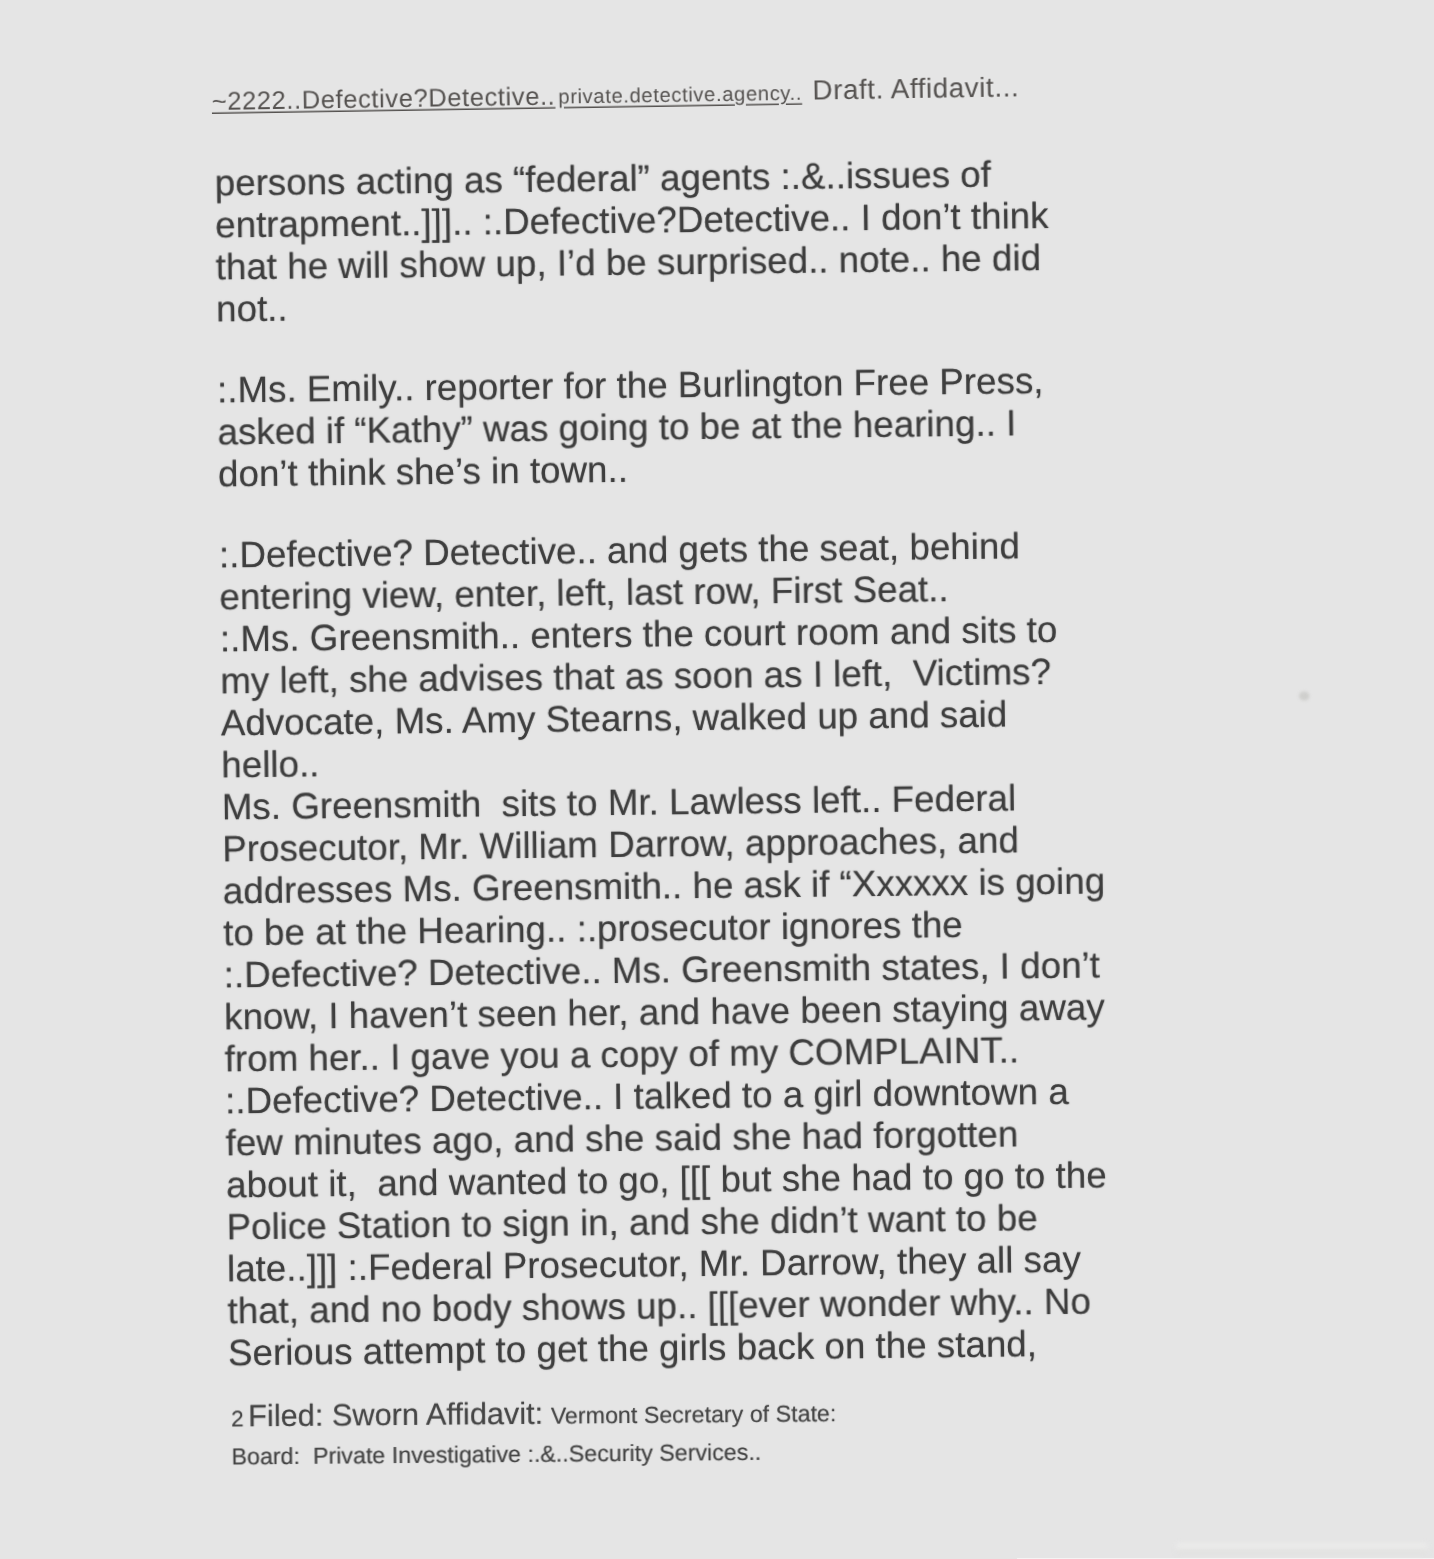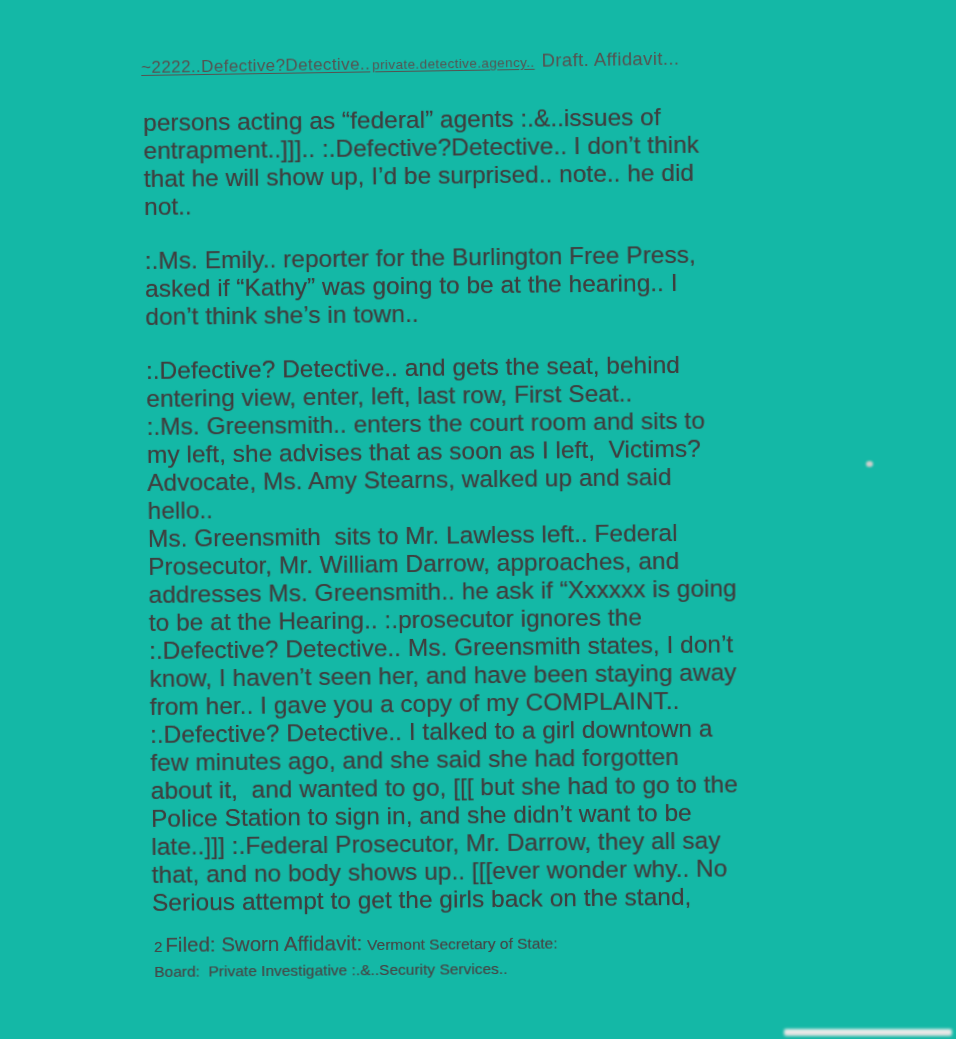--- a/index.html
+++ b/index.html
@@ -4,21 +4,21 @@
 <style>
   html, body {
     margin: 0;
     padding: 0;
     background: #ffffff;
   }
   .page {
     position: relative;
     width: 956px;
     height: 1039px;
-    background: #14b8a6;
+    background: #e5e5e5;
     overflow: hidden;
     font-family: "Liberation Sans", "DejaVu Sans", sans-serif;
   }
 
   
   .doc-header {
     position: absolute;
     left: 141px;
     top: 56px;
     white-space: nowrap;

